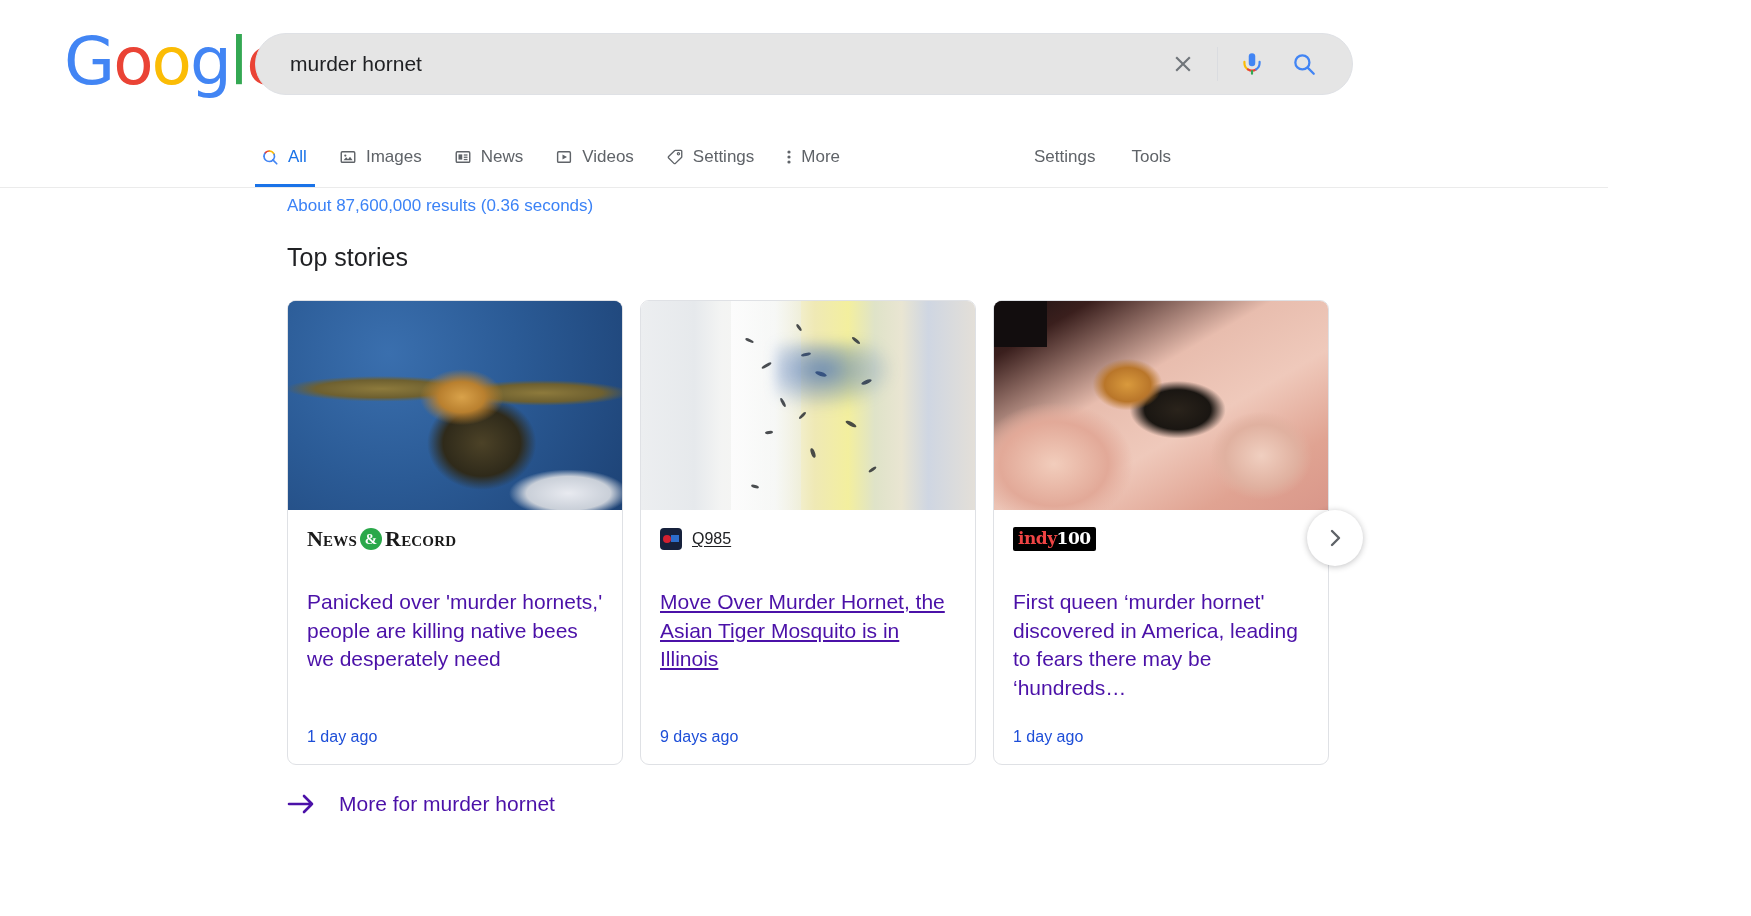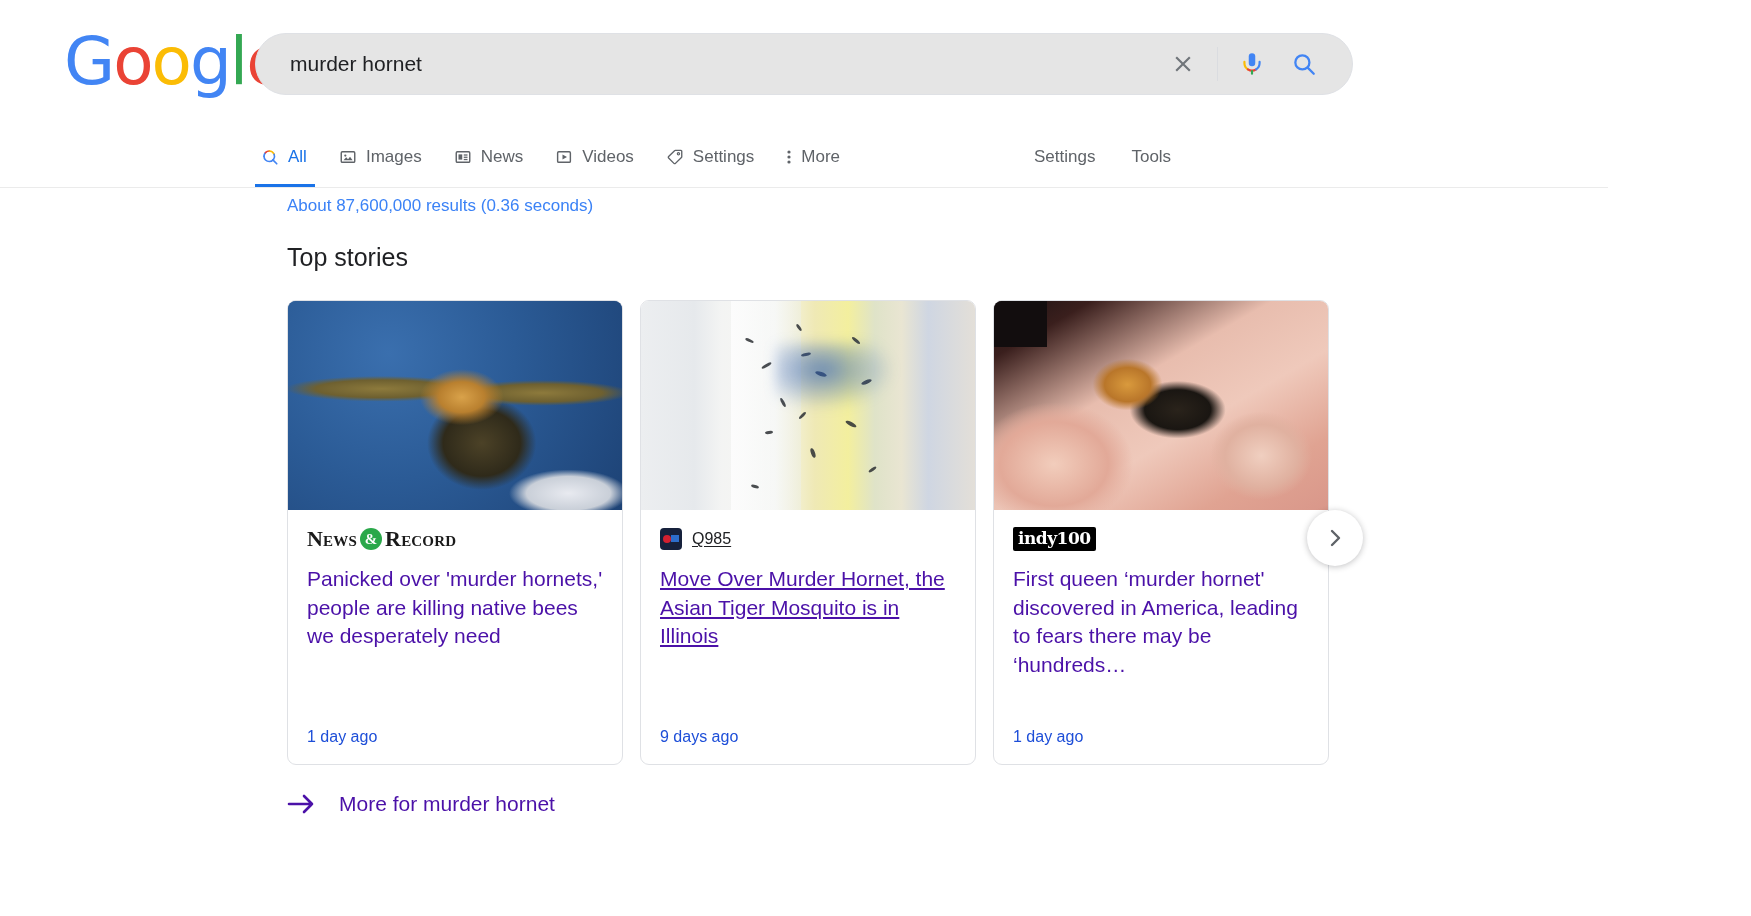--- a/index.html
+++ b/index.html
@@ -226,28 +226,29 @@
     font-size: 16px; color: #202124;
     text-decoration: underline; text-underline-offset: 2px;
   }
   .logo-indy {
     background: #000; display:inline-flex; align-items:center;
     padding: 3px 5px 4px 5px; border-radius: 2px;
     font-family: "DejaVu Serif", serif;
     font-weight: 700; font-size: 17px; line-height: 1;
     letter-spacing: -0.5px;
   }
-  .indy-red { color: #ffffff; }
+  .indy-red { color: #ef4444; }
   .indy-white { color: #ffffff; }
 
   .card-title {
     font-size: 21px;
     line-height: 28.5px;
     color: #4b11a8;
     font-weight: 400;
+    margin-top: 23px;
   }
   .card-title.underlined { text-decoration: underline; text-underline-offset: 2px; }
   .card-time {
     font-size: 16px; color: #1d4ed8;
     margin-top: auto; padding-bottom: 18px;
   }
 
   .next-arrow {
     position: absolute;
     left: 1020px; top: 210px;

